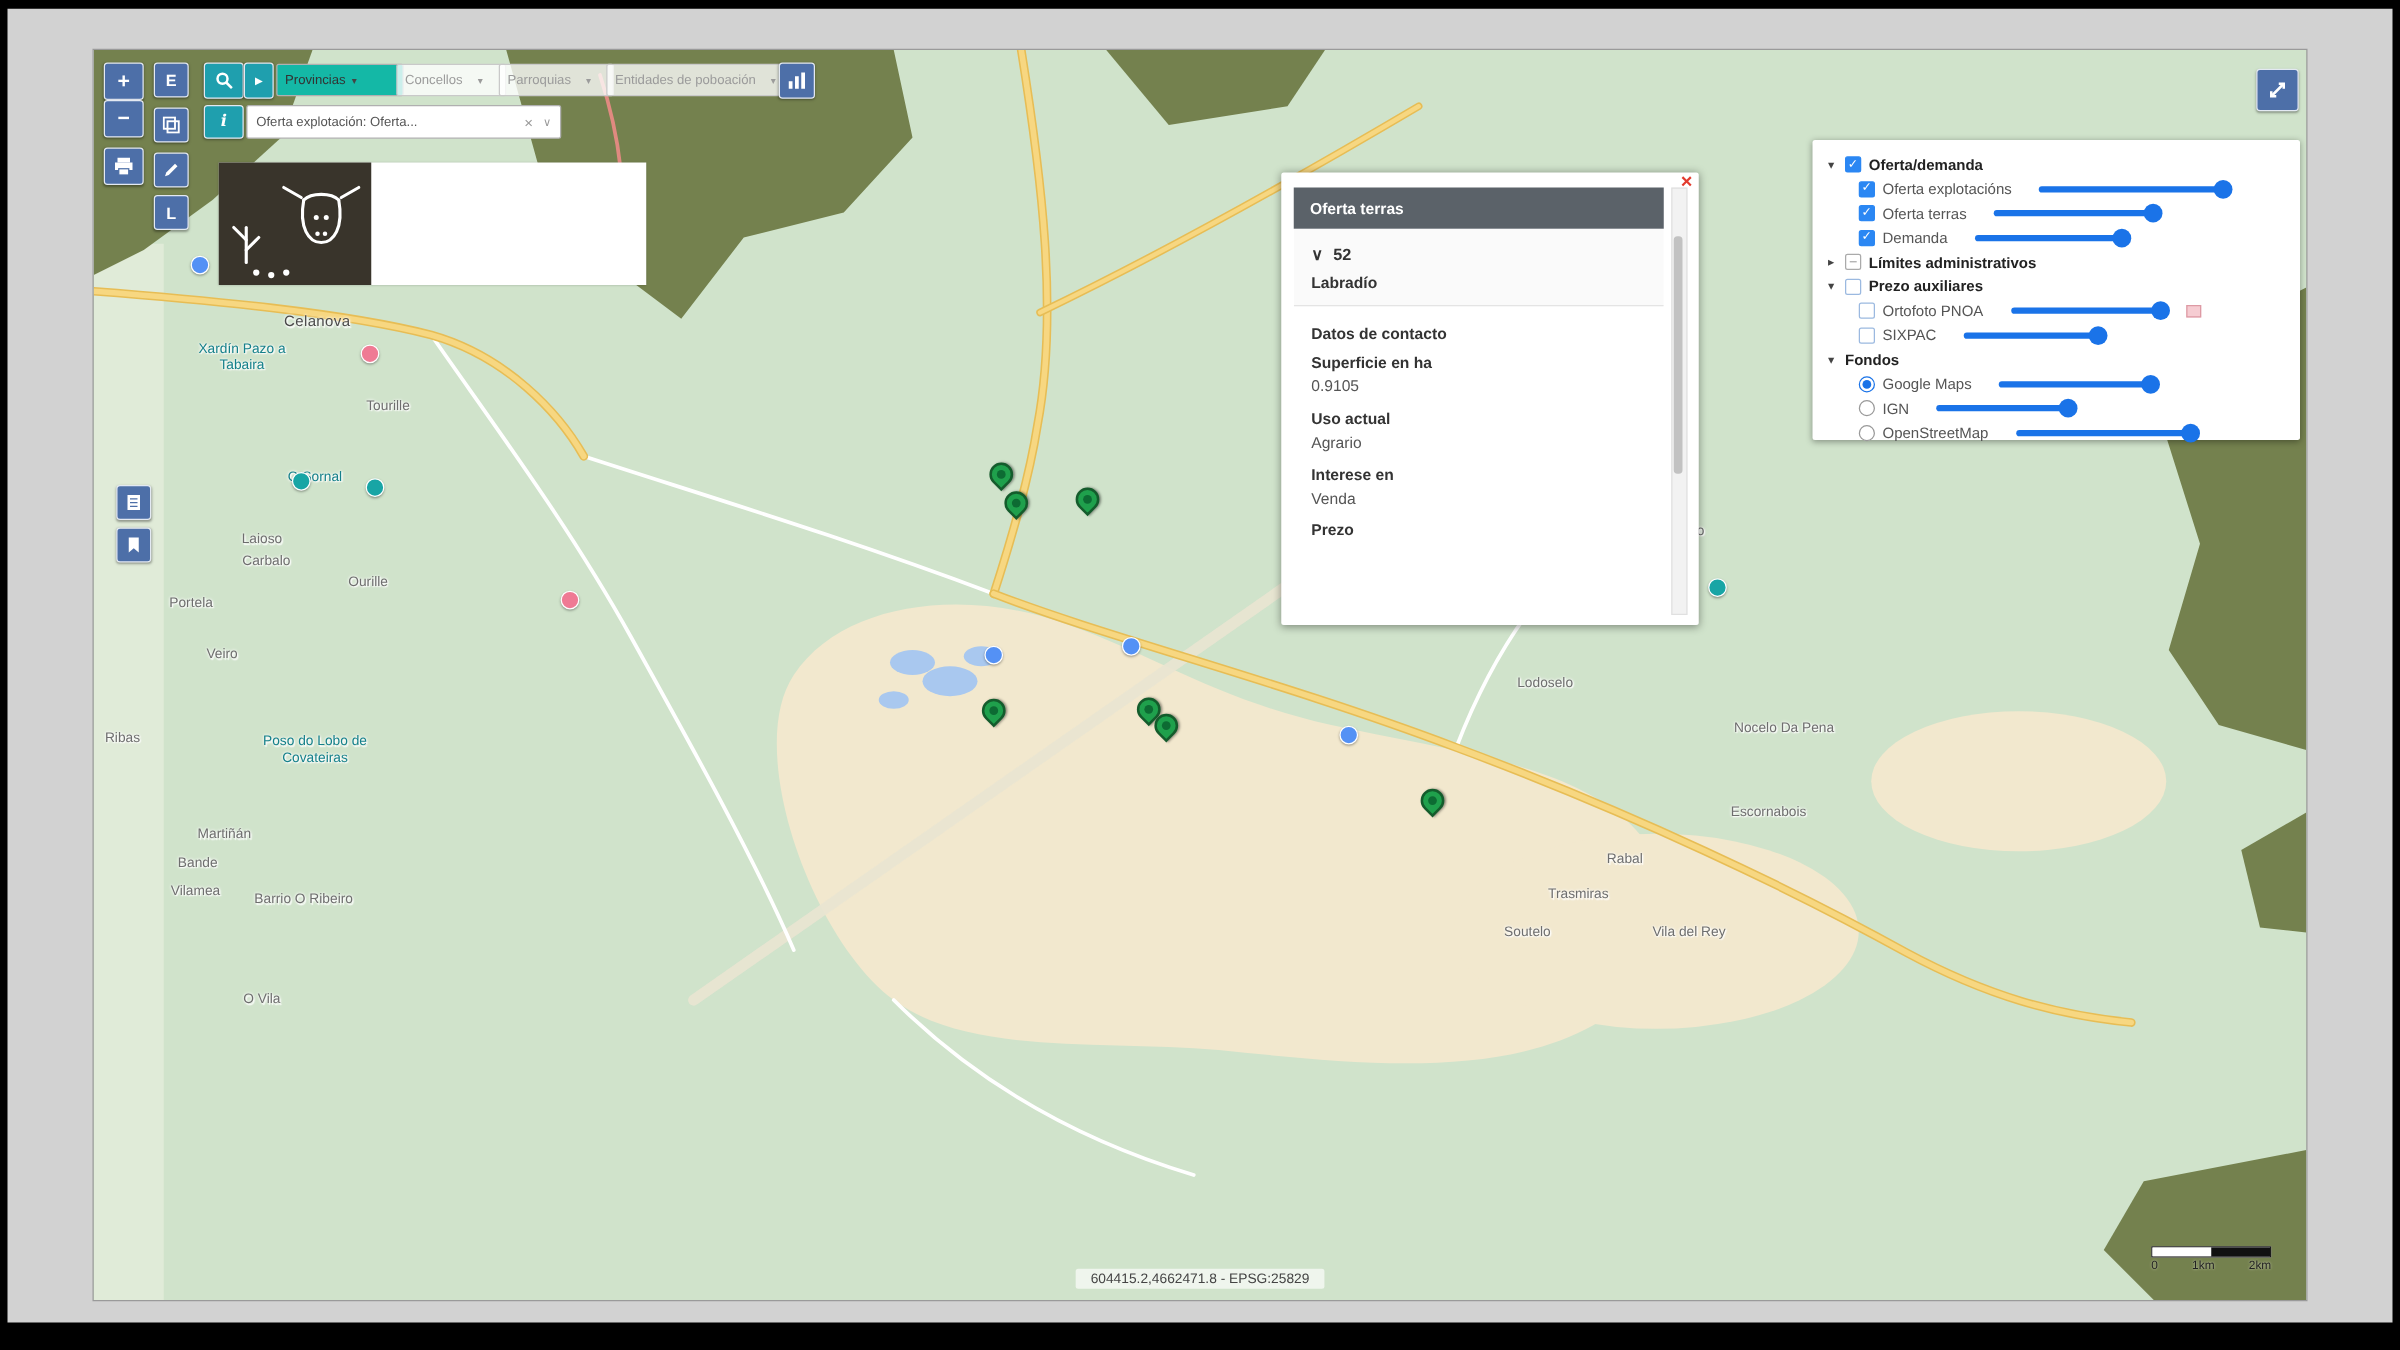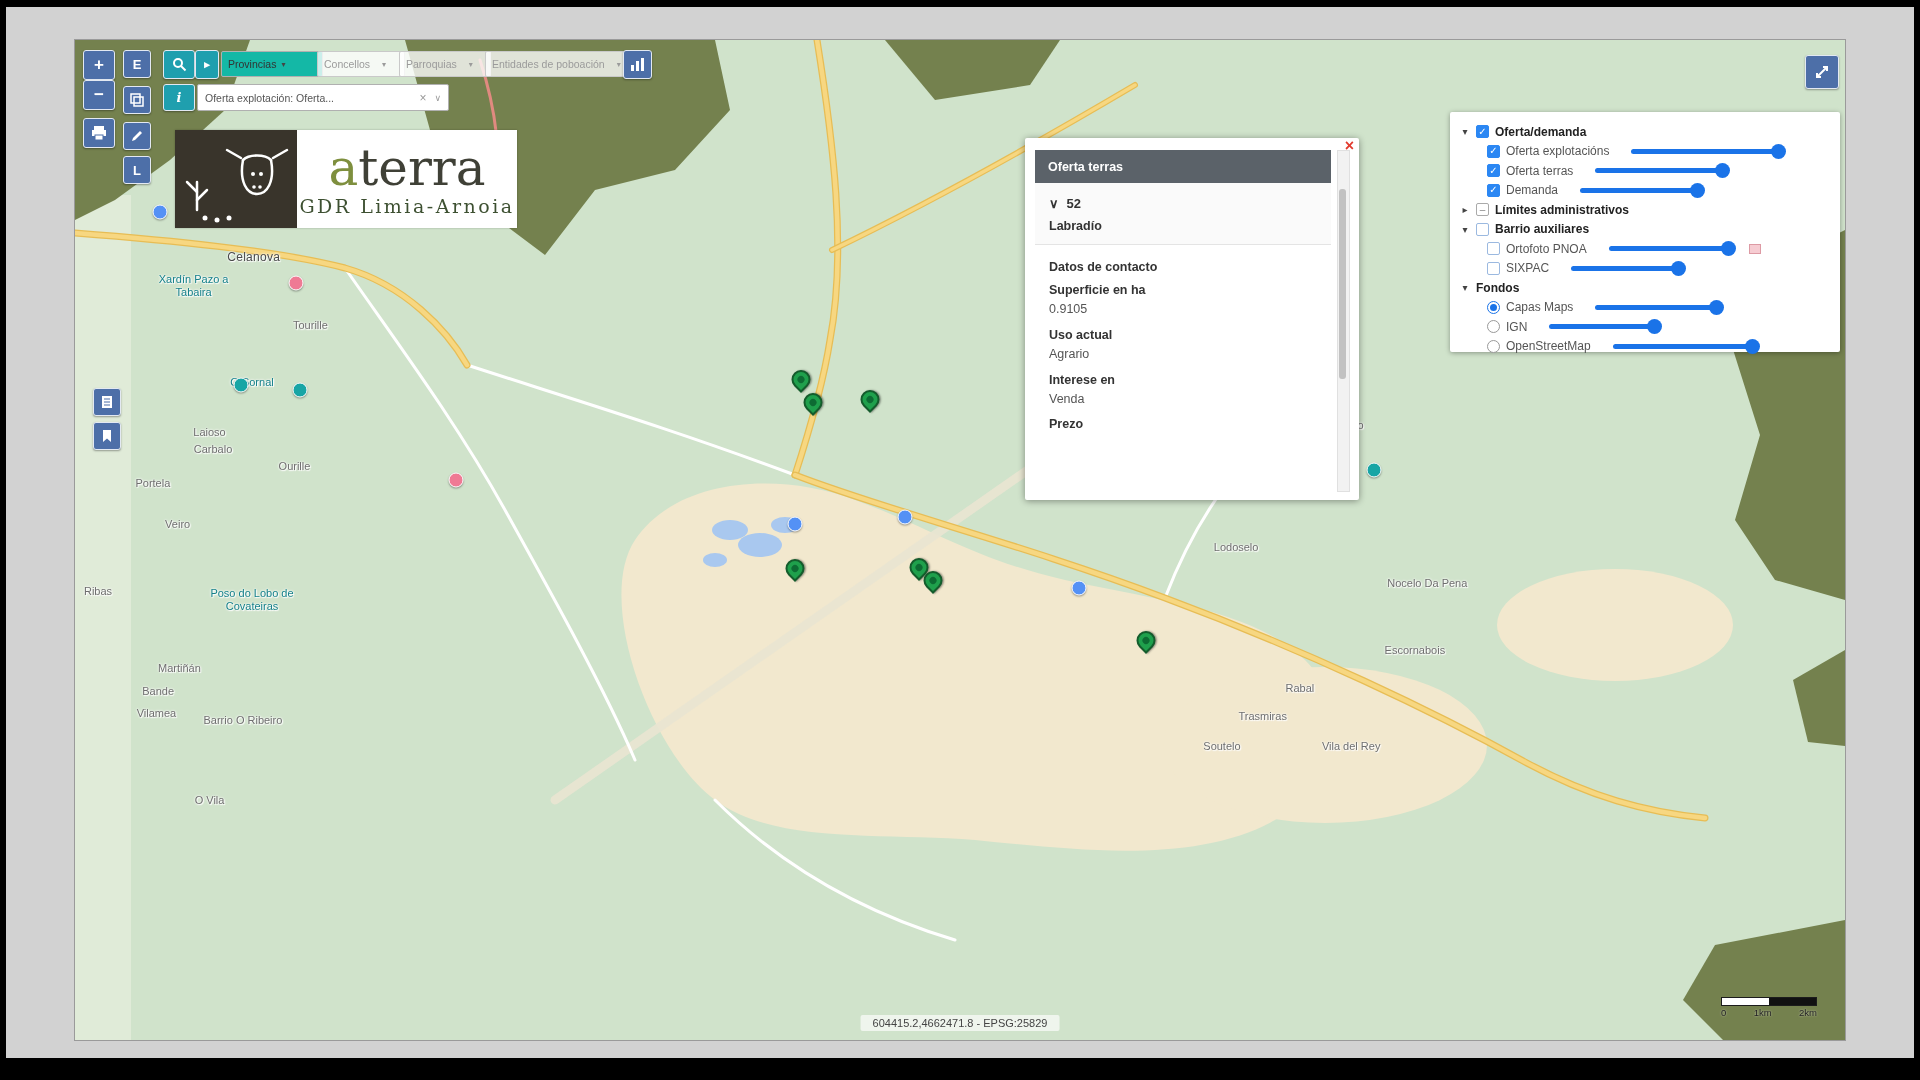--- a/index.html
+++ b/index.html
@@ -284,24 +284,20 @@
               <circle cx="78" cy="44" r="2"></circle>
                 <circle cx="86" cy="44" r="2"></circle>
               <circle cx="79" cy="57" r="1.8"></circle>
                 <circle cx="85" cy="57" r="1.8"></circle>
               <circle cx="30" cy="88" r="2.5"></circle>
                 <circle cx="42" cy="90" r="2.5"></circle>
                 <circle cx="54" cy="88" r="2.5"></circle>
             </g>
           </svg>
         </div>
-        <div class="logo-text">
-          <div class="logo-title"><span class="first">a</span><span>terra</span></div>
-          <div class="logo-sub">GDR Limia-Arnoia</div>
-        </div>
       </div>
 
       <div class="popup">
         <span class="popup-close">×</span>
         <div class="popup-header">Oferta terras</div>
         <div class="popup-body">
           <div class="feature-head">
             <div class="feature-id">
               <span>∨</span>
               <span>52</span>
@@ -347,40 +343,40 @@
               <span class="slider" style="width: 118px;"></span>
             </div>
             <div class="t-row">
               <span class="t-arrow">▸</span>
               <span class="cb ind">–</span>
               <span class="t-glabel">Límites administrativos</span>
             </div>
             <div class="t-row">
               <span class="t-arrow">▾</span>
               <span class="cb"></span>
-              <span class="t-glabel">Barrio auxiliares</span>
+              <span class="t-glabel">Prezo auxiliares</span>
             </div>
             <div class="t-row child">
               <span class="cb"></span>
               <span class="t-clabel">Ortofoto PNOA</span>
               <span class="slider" style="width: 120px;"></span>
               <span class="chip"></span>
             </div>
             <div class="t-row child">
               <span class="cb"></span>
               <span class="t-clabel">SIXPAC</span>
               <span class="slider" style="width: 108px;"></span>
             </div>
             <div class="t-row">
               <span class="t-arrow">▾</span>
               <span class="t-glabel">Fondos</span>
             </div>
             <div class="t-row child">
               <span class="rd on"></span>
-              <span class="t-clabel">Capas Maps</span>
+              <span class="t-clabel">Google Maps</span>
               <span class="slider" style="width: 122px;"></span>
             </div>
             <div class="t-row child">
               <span class="rd"></span>
               <span class="t-clabel">IGN</span>
               <span class="slider" style="width: 106px;"></span>
             </div>
             <div class="t-row child">
               <span class="rd"></span>
               <span class="t-clabel">OpenStreetMap</span>

